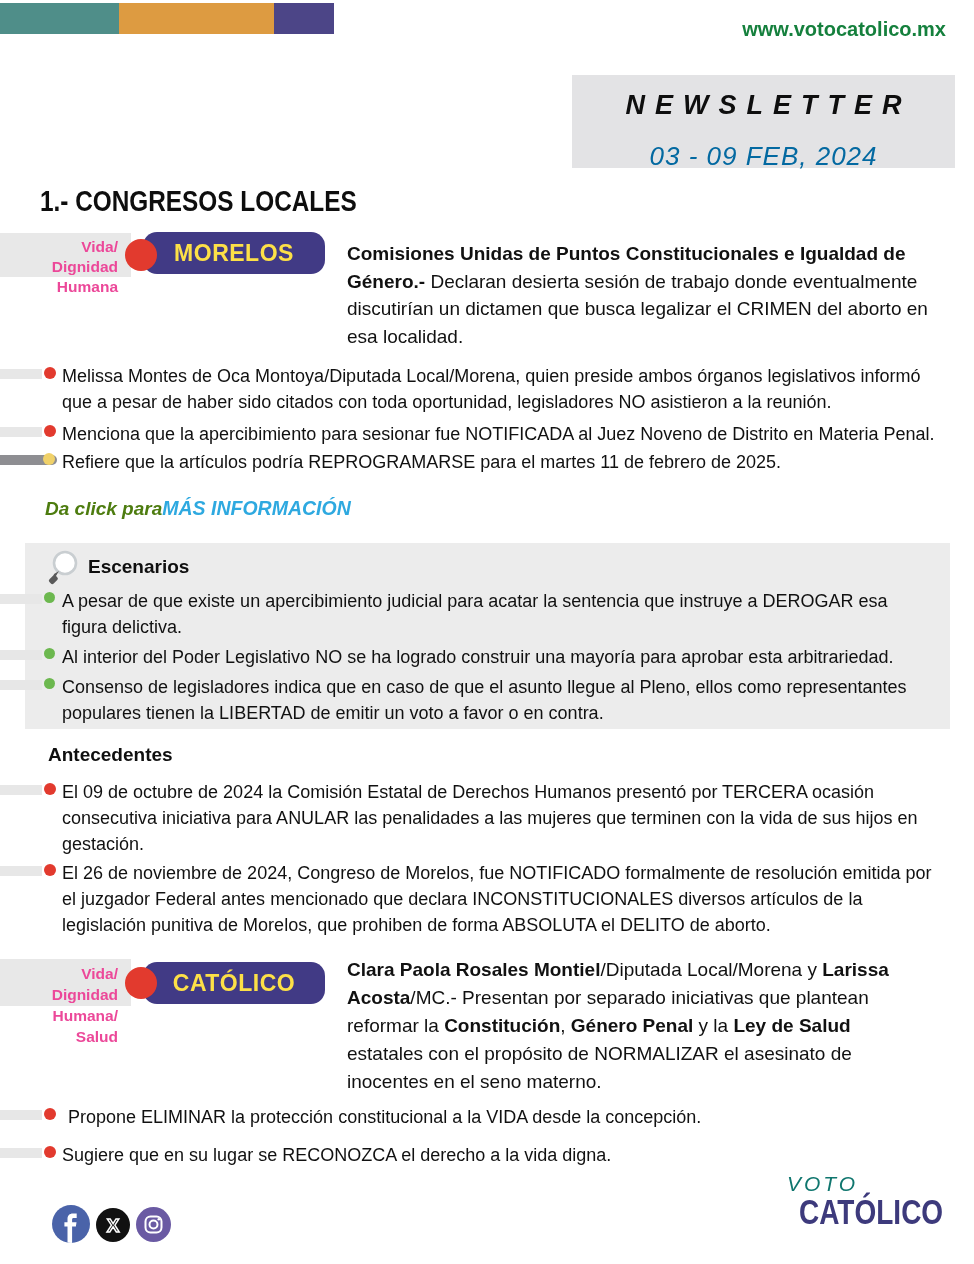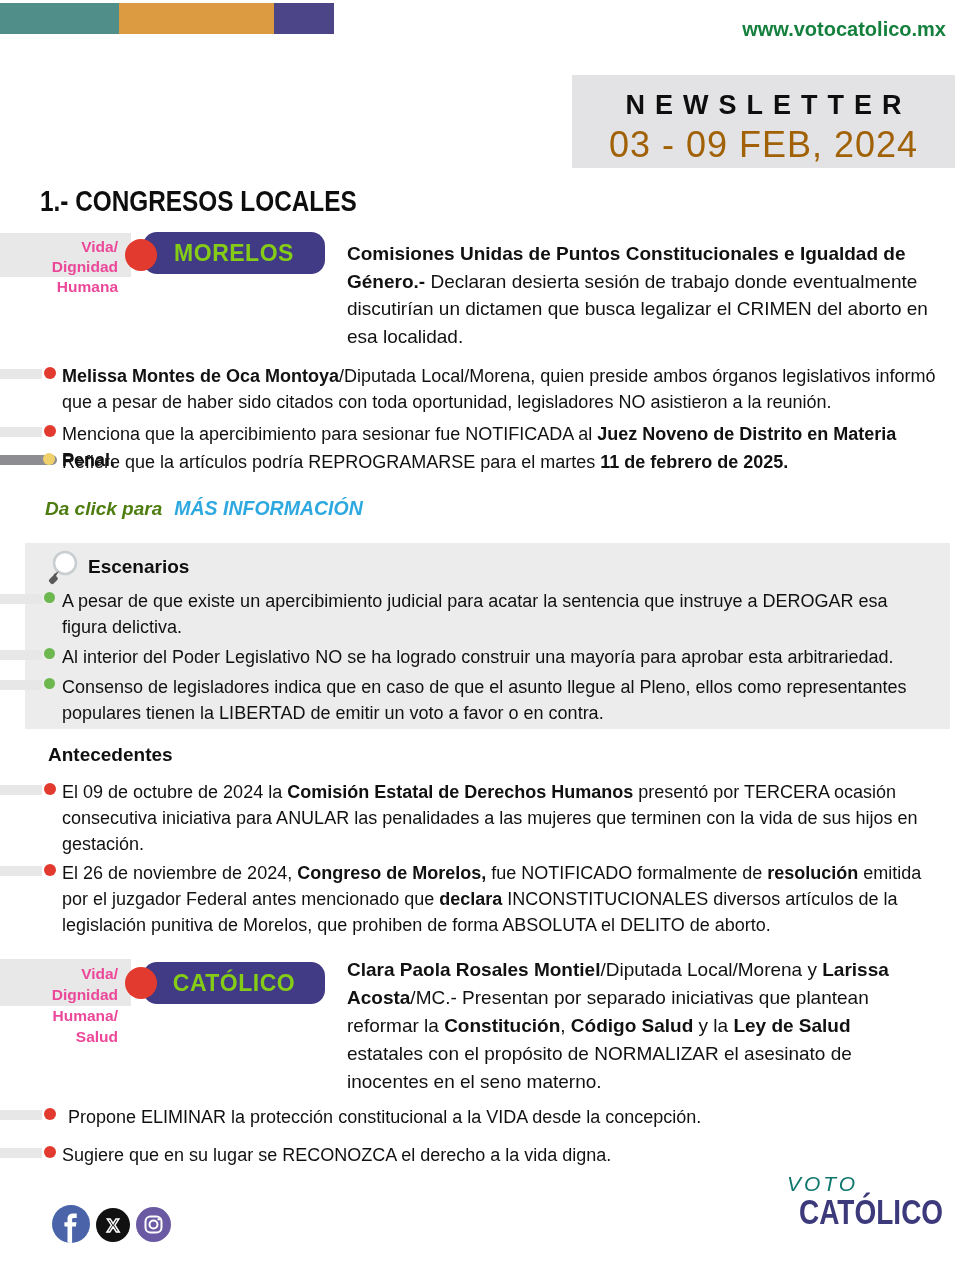--- a/index.html
+++ b/index.html
@@ -9,53 +9,53 @@
   .abs { position:absolute; }
 
   
   .seg { position:absolute; top:3px; height:31px; }
   .seg.teal   { left:0;    width:119px; background:#4f8e89; }
   .seg.orange { left:119px; width:155px; background:#dd9b41; }
   .seg.indigo { left:274px; width:60px;  background:#4c4587; }
   .url { top:18px; right:28px; font-size:20px; font-weight:bold; color:#15803d; }
 
   
-  .nlbox { left:572px; top:75px; width:383px; height:93px; background:#e3e3e5; text-align:center; }
+  .nlbox { left:572px; top:75px; width:383px; height:93px; background:#e3e3e5; text-align:center;font-style:italic; }
   .nl-title { margin-top:15px; font-size:27px; font-weight:bold; letter-spacing:10px; text-indent:10px; color:#0e0e0e; }
-  .nl-date  { margin-top:3px;  font-size:36px; letter-spacing:1px; color:#a16207; }
+  .nl-date  { margin-top:20px;  font-size:26px; letter-spacing:1px; color:#0369a1; }
 
   .h1 { left:40px; top:185px; font-size:29px; font-weight:bold; white-space:nowrap;
         transform:scaleX(.84); transform-origin:left center; color:#0e0e0e; }
 
   
   .strip { background:#e8e8e8; left:0; width:131px; }
   .cat { left:0; width:118px; text-align:right; font-size:15.5px; font-weight:bold; line-height:20px; color:#ec4899; }
   .cat span { display:block; }
   .redcircle { width:32px; height:32px; border-radius:50%; background:#e23a2e; z-index:3; }
   .pill { width:182px; height:42px; background:#413a85; border-radius:14px; z-index:2;
           display:flex; align-items:center; justify-content:center; }
-  .pill span { color:#84cc16; font-size:23px; font-weight:bold; letter-spacing:.5px; }
+  .pill span { color:#fde047; font-size:23px; font-weight:bold; letter-spacing:.5px; }
 
   .intro { left:347px; font-size:19px; line-height:27.5px; color:#111; }
   .intro b { font-weight:bold; }
 
   
   .brow { left:0; width:974px; }
   .bar  { position:absolute; left:0; top:6px; width:42px; height:10px; background:#e7e7e7; }
   .bar.dark { width:57px; background:#8e8e92; border-radius:0 6px 6px 0; }
   .dot  { position:absolute; left:44px; top:4px; width:12px; height:12px; border-radius:50%; }
   .dot.red    { background:#e23a2e; }
   .dot.yellow { left:43px; background:#f0d169; }
   .dot.green  { background:#6cb84f; width:11px; height:11px; }
   .btxt { margin-left:62px; width:880px; font-size:18px; line-height:26px; color:#111; }
-  .btxt b { font-weight:bold; }
+  .btxt b { font-weight:normal; }
 
   .daclick { left:45px; top:497px; display:flex; align-items:baseline; }
   .daclick .lbl  { font-size:19px; font-weight:bold; font-style:italic; color:#4d7c0f; }
-  .daclick .link { margin-left:12px; font-size:19.5px; font-weight:bold; font-style:italic; color:#2ea9e0; cursor:pointer;text-align:center; }
+  .daclick .link { margin-left:0; font-size:19.5px; font-weight:bold; font-style:italic; color:#2ea9e0; cursor:pointer;text-align:center; }
 
   
   .escbox { left:25px; top:543px; width:925px; height:186px; background:#ececec; }
   .esc-title { left:88px; top:556px; font-size:19px; font-weight:bold; color:#0f0f0f; }
 
   .sub-title { left:48px; top:744px; font-size:19px; font-weight:bold; color:#0f0f0f; }
 
   
   .social { position:absolute; cursor:pointer; }
   .logo-top { left:787px; top:1172px; font-size:21px; letter-spacing:3px; color:#0f766e;font-style:italic; }
@@ -156,21 +156,21 @@
     <span>Vida/</span>
     <span>Dignidad</span>
     <span>Humana/</span>
     <span>Salud</span>
   </div>
   <div class="abs redcircle" style="left:125px;top:967px;"></div>
   <div class="abs pill" style="left:143px;top:962px;">
     <span>CATÓLICO</span>
   </div>
   <div class="abs intro" style="top:956px;width:545px;line-height:28px;">
-    <b>Clara Paola Rosales Montiel</b><span>/Diputada Local/Morena y </span><b>Larissa Acosta</b><span>/MC.- Presentan por separado iniciativas que plantean reformar la </span><b>Constitución</b><span>, </span><b>Código Salud</b><span> y la </span><b>Ley de Salud</b><span> estatales con el propósito de NORMALIZAR el asesinato de inocentes en el seno materno.</span>
+    <b>Clara Paola Rosales Montiel</b><span>/Diputada Local/Morena y </span><b>Larissa Acosta</b><span>/MC.- Presentan por separado iniciativas que plantean reformar la </span><b>Constitución</b><span>, </span><b>Género Penal</b><span> y la </span><b>Ley de Salud</b><span> estatales con el propósito de NORMALIZAR el asesinato de inocentes en el seno materno.</span>
   </div>
 
   <div class="abs brow" style="top:1104px;">
     <span class="bar"></span>
     <span class="dot red"></span>
     <div class="btxt" style="margin-left:68px;">Propone ELIMINAR la protección constitucional a la VIDA desde la concepción.</div>
   </div>
   <div class="abs brow" style="top:1142px;">
     <span class="bar"></span>
     <span class="dot red"></span>

